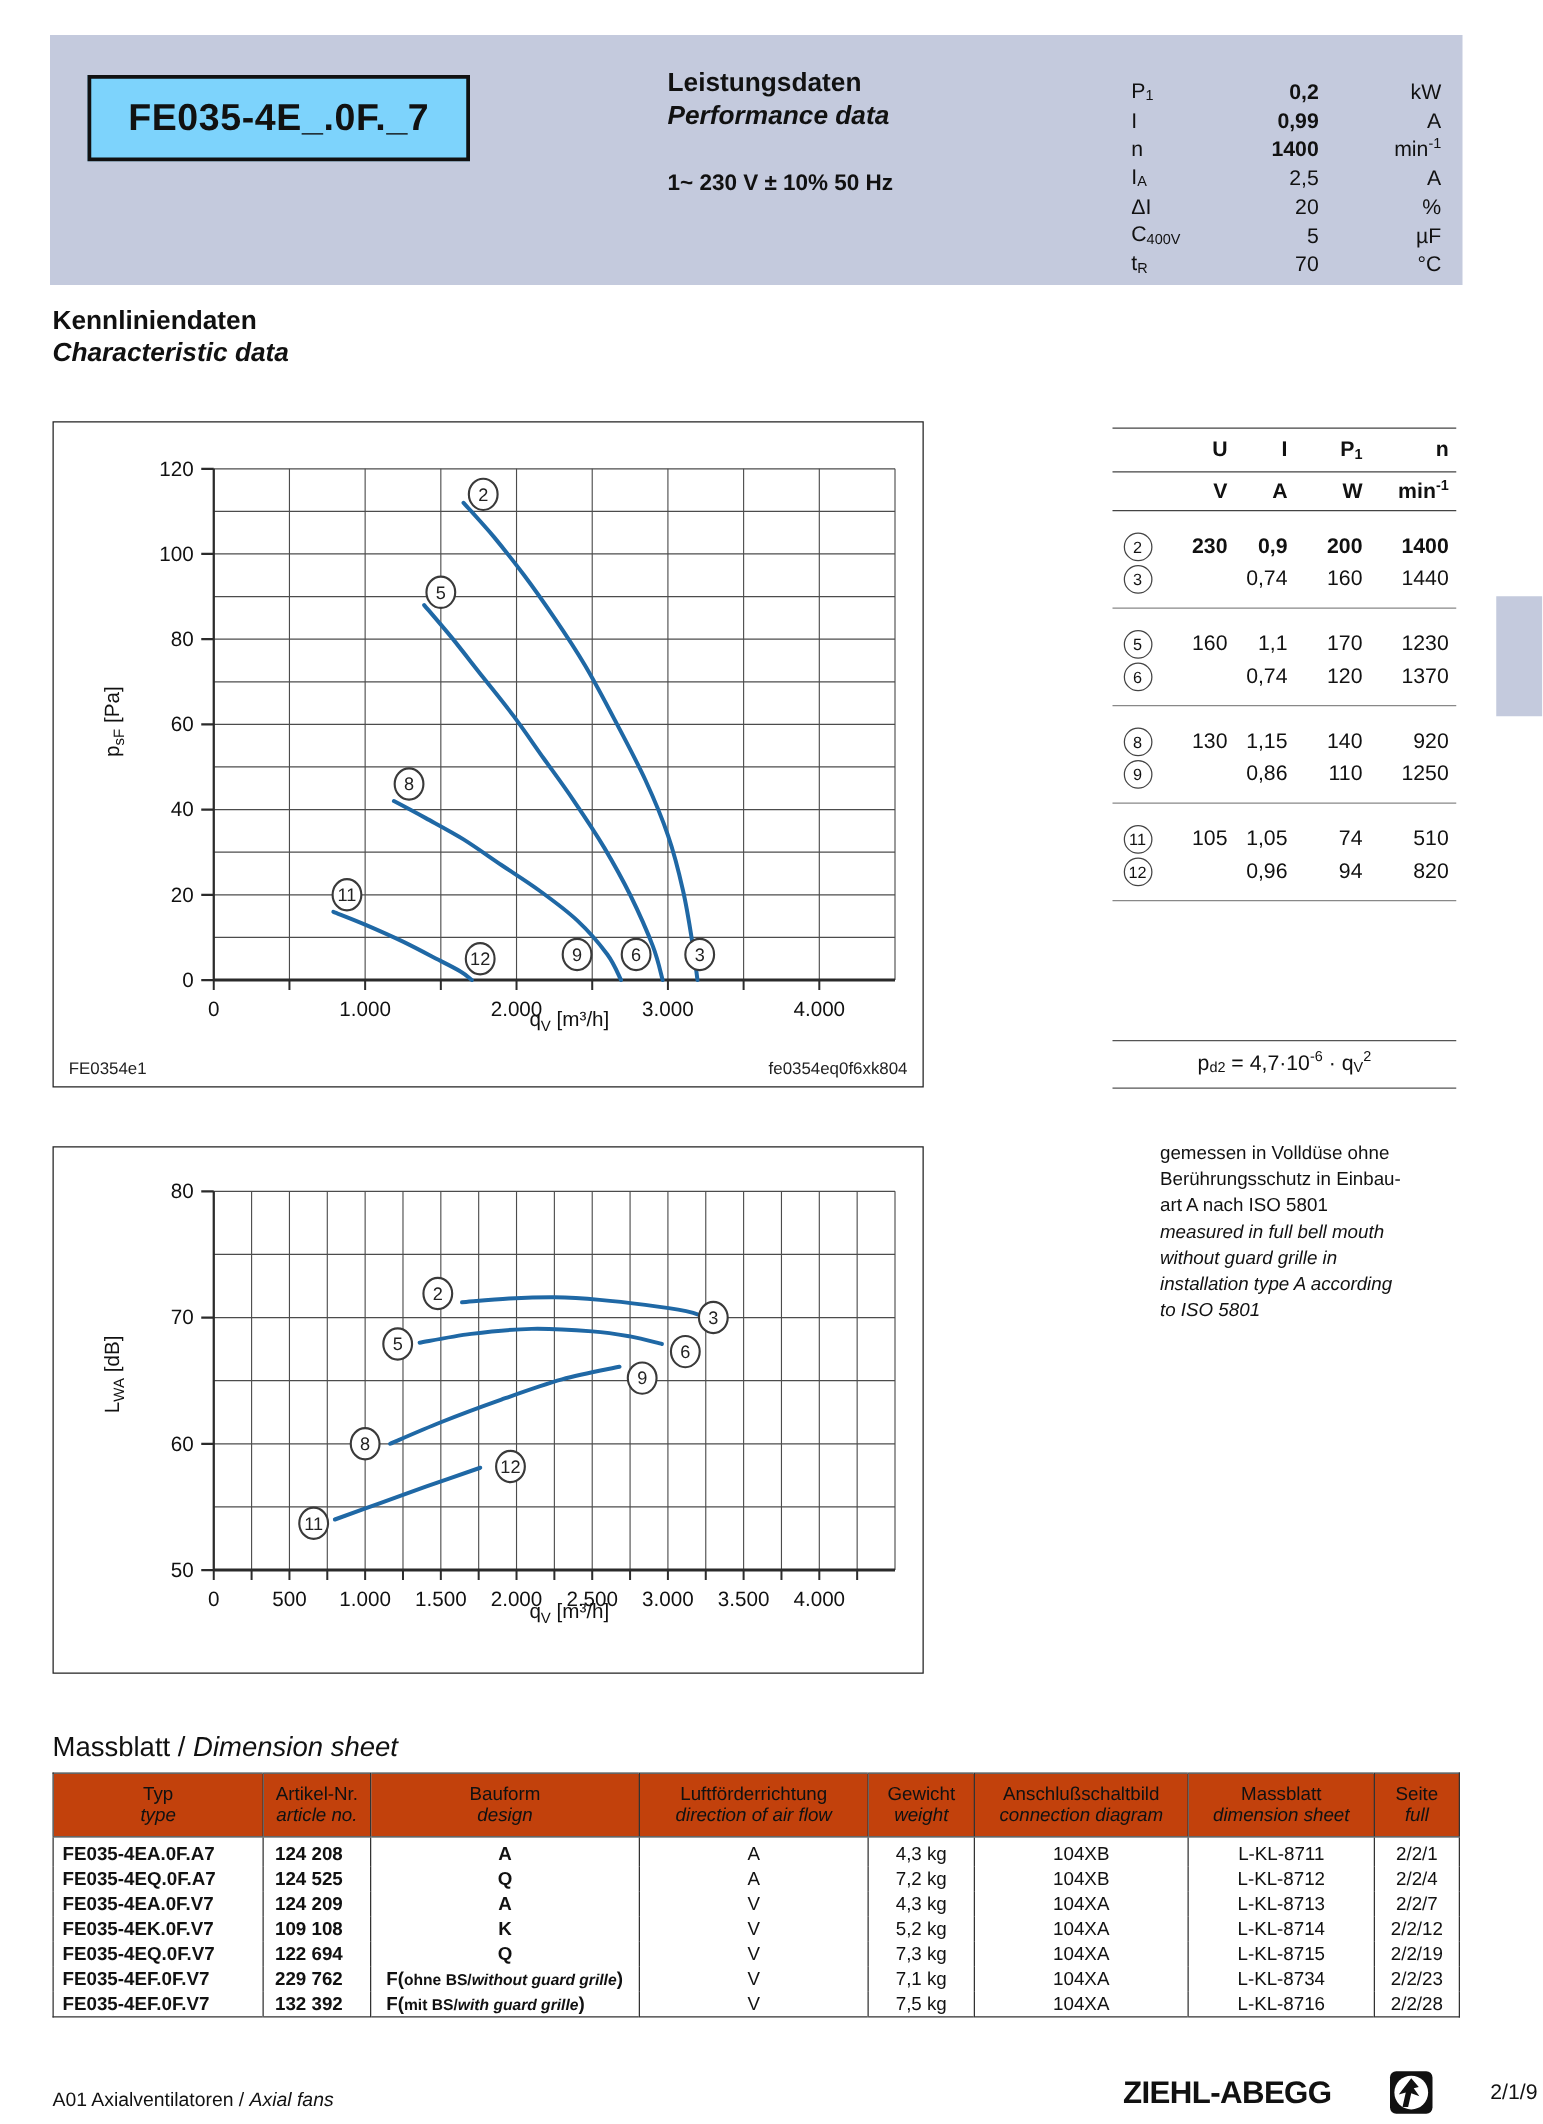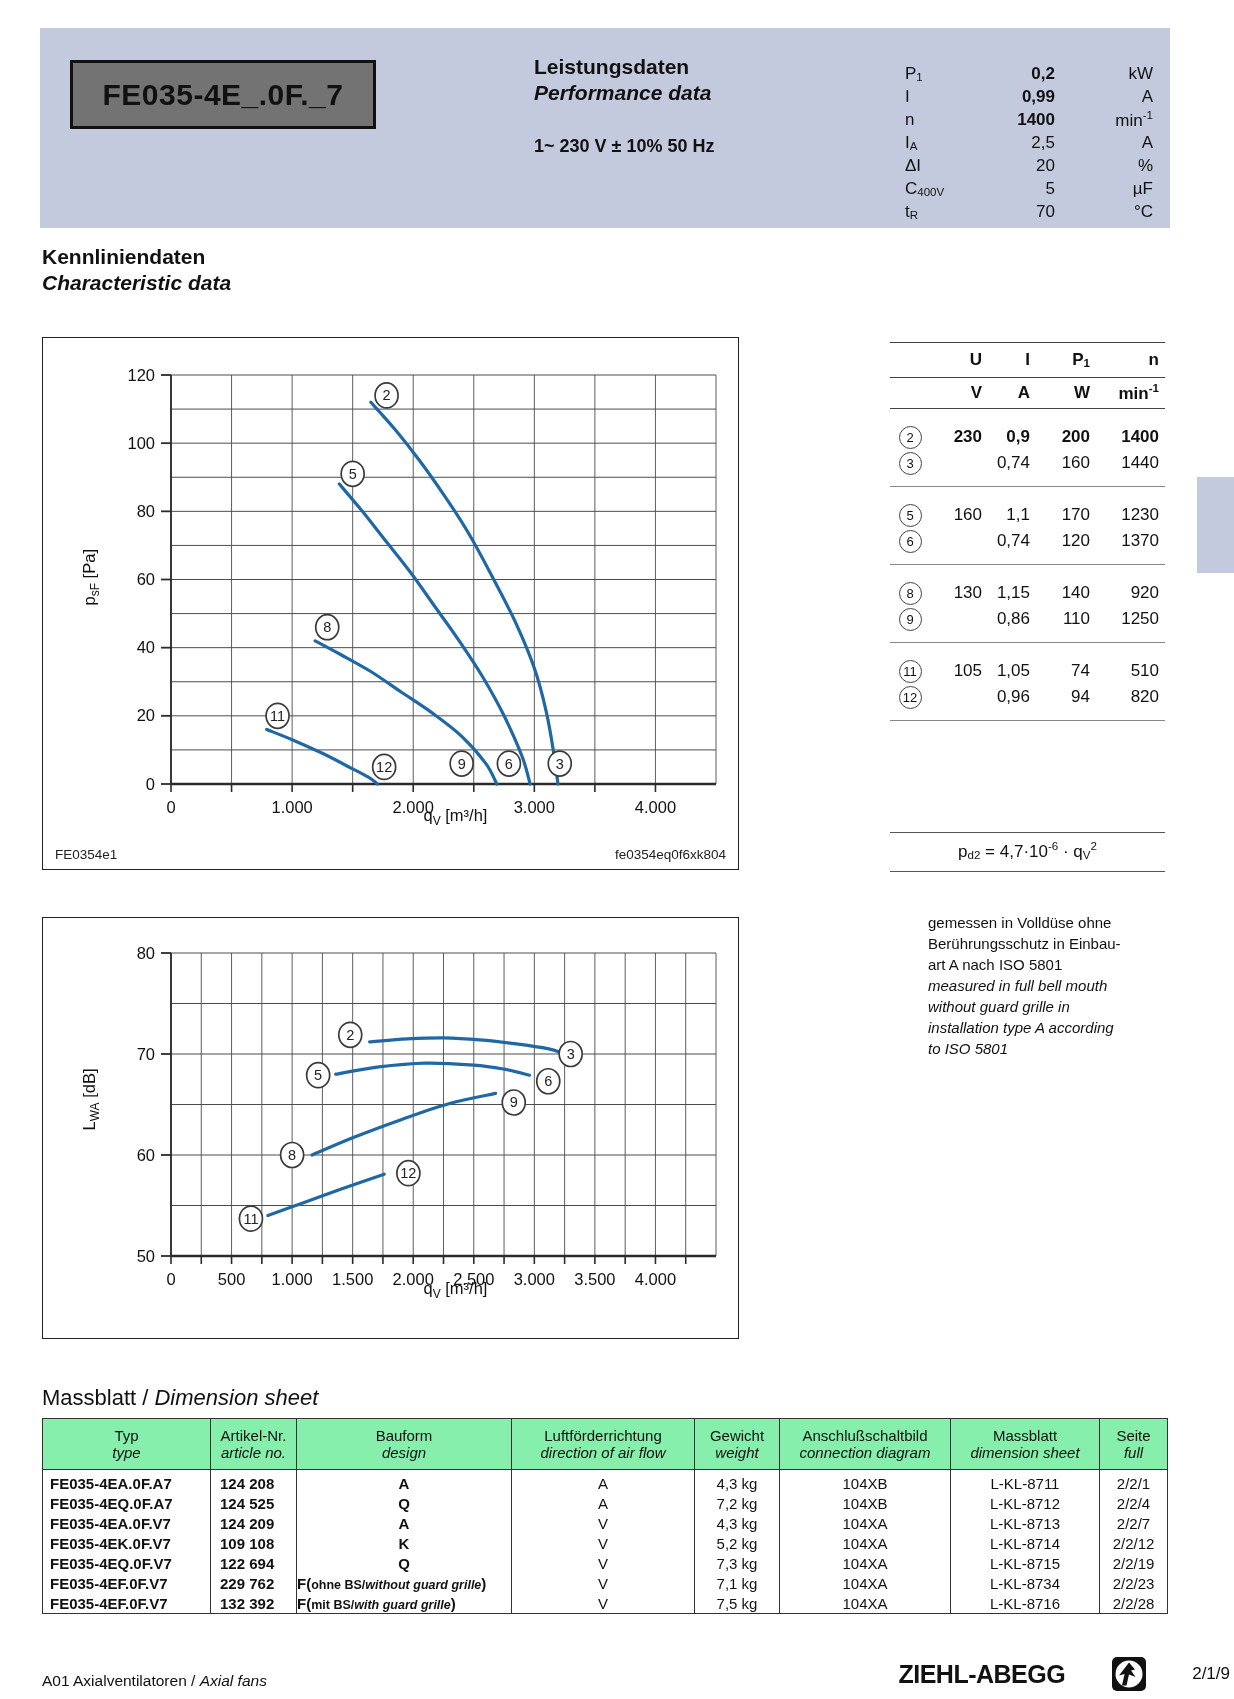--- a/index.html
+++ b/index.html
@@ -3,21 +3,21 @@
 <meta charset="utf-8">
 <style>
   html,body{margin:0;padding:0;background:#fff;}
   body{font-family:"Liberation Sans",sans-serif;color:#111;}
   #page{position:relative;width:1234px;height:1699px;background:#fff;overflow:hidden;}
   .abs{position:absolute;}
   .sb{font-size:68%;vertical-align:-18%;}
   .sp{font-size:68%;vertical-align:super;}
   
   #hdr{left:40px;top:28px;width:1130px;height:200px;background:#c4cadd;}
-  #model-box{left:30px;top:32px;width:300px;height:63px;background:#737373;border:3px solid #111;
+  #model-box{left:30px;top:32px;width:300px;height:63px;background:#7dd3fc;border:3px solid #111;
              display:flex;align-items:center;justify-content:center;font-size:30px;font-weight:bold;letter-spacing:.5px;}
   #hdr-titles{left:494px;top:26px;line-height:26px;font-size:21px;font-weight:bold;}
   #hdr-titles .en{font-style:italic;}
   #hdr-supply{left:494px;top:108px;font-size:18px;font-weight:bold;}
   #hdr-specs{left:865px;top:34px;width:248px;}
   .spec-row{display:grid;grid-template-columns:62px 88px 98px;height:23px;align-items:center;font-size:17px;}
   .spec-row .v{text-align:right;}
   .spec-row .u{text-align:right;}
   .spec-row.bold .v{font-weight:bold;}
   
@@ -47,27 +47,27 @@
   #note .en{font-style:italic;}
   
   #side-tab{left:1197px;top:477px;width:37px;height:96px;background:#c4cadd;}
   
   #dim-head{left:42px;top:1385px;font-size:22px;}
   #dim-head .en{font-style:italic;}
   #dim-table{left:42px;top:1418px;width:1125px;border-collapse:collapse;table-layout:fixed;font-size:15px;}
   #dim-table th,#dim-table td{border-left:1.2px solid #333;padding:0 4px;overflow:hidden;white-space:nowrap;}
   #dim-table th:first-child,#dim-table td:first-child{border-left:none;}
   #dim-table{border:1.6px solid #333;}
-  #dim-table thead th{background:#86efac;font-weight:normal;height:50px;border-bottom:1.6px solid #333;text-align:center;}
+  #dim-table thead th{background:#c2410c;font-weight:normal;height:50px;border-bottom:1.6px solid #333;text-align:center;}
   #dim-table thead .en{font-style:italic;}
   #dim-table tbody td{height:20px;text-align:center;}
   #dim-table tbody td.typ{font-weight:bold;text-align:left;padding-left:7px;margin-top:28px;}
   #dim-table tbody td.art{font-weight:bold;text-align:left;padding-left:9px;}
   #dim-table tbody td.des{font-weight:bold;}
-  #dim-table tbody td.des.spec{text-align:left;padding-left:0;}
+  #dim-table tbody td.des.spec{text-align:left;padding-left:12px;}
   #dim-table .small{font-size:12.5px;font-weight:bold;}
   #dim-table .small.it{font-style:italic;}
   #dim-table tbody tr:first-child td{padding-top:3px;}
   
   #footer-left{left:42px;top:1672px;font-size:15.5px;}
   #footer-left .en{font-style:italic;}
   #brand{right:4px;top:1656px;display:flex;align-items:center;gap:40px;}
   #brand-name{font-size:25px;font-weight:bold;letter-spacing:-0.5px;}
   #brand-logo{margin-left:6px;}
   #brand-page{font-size:17px;margin-left:5px;}

